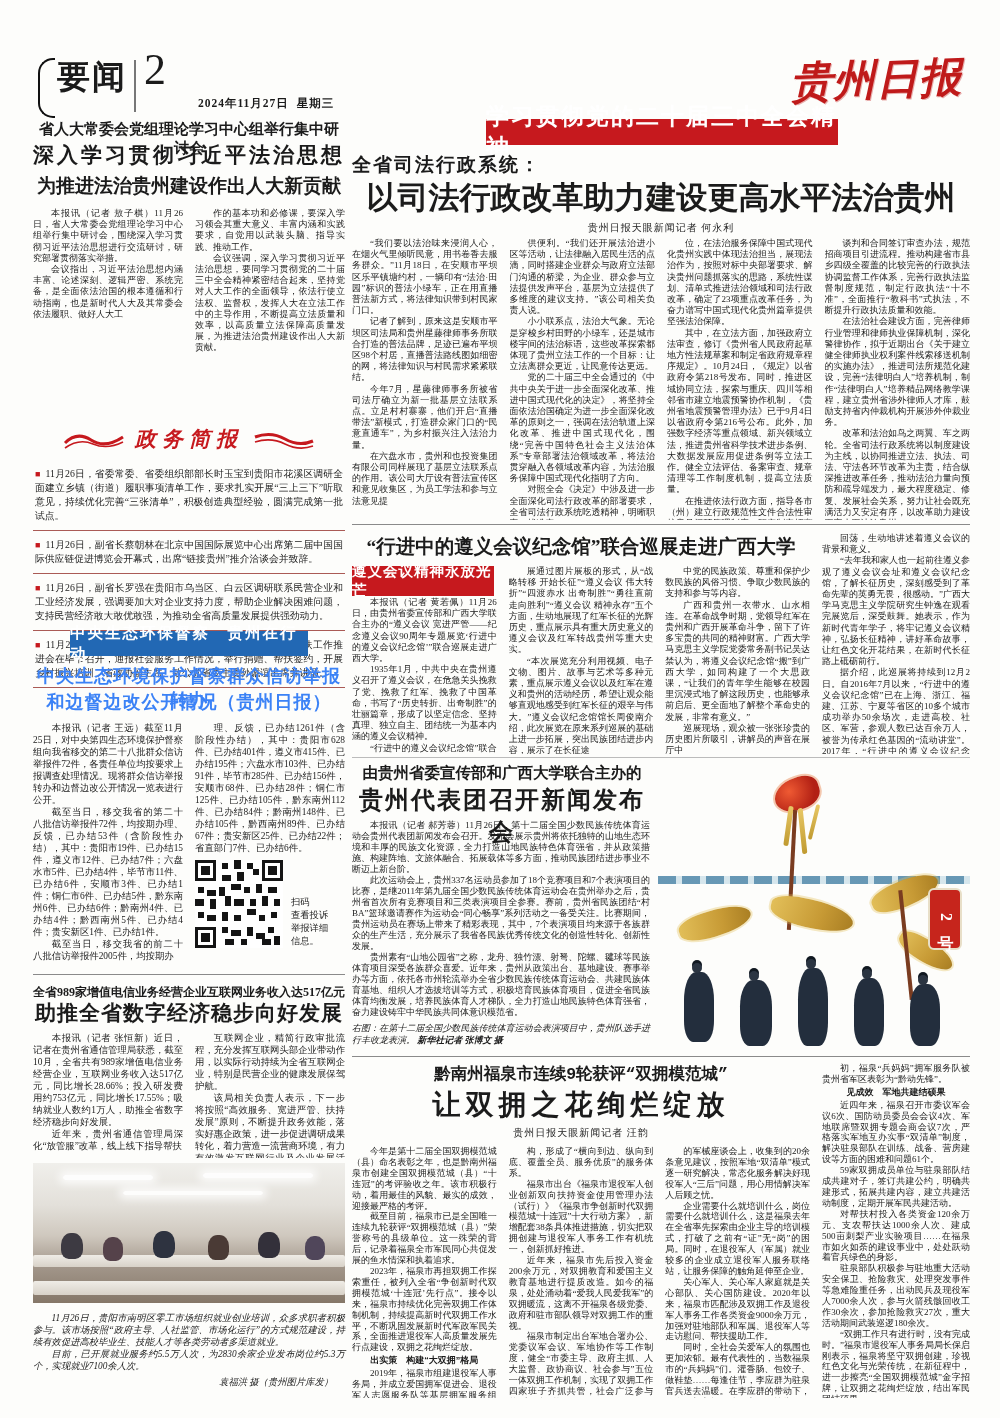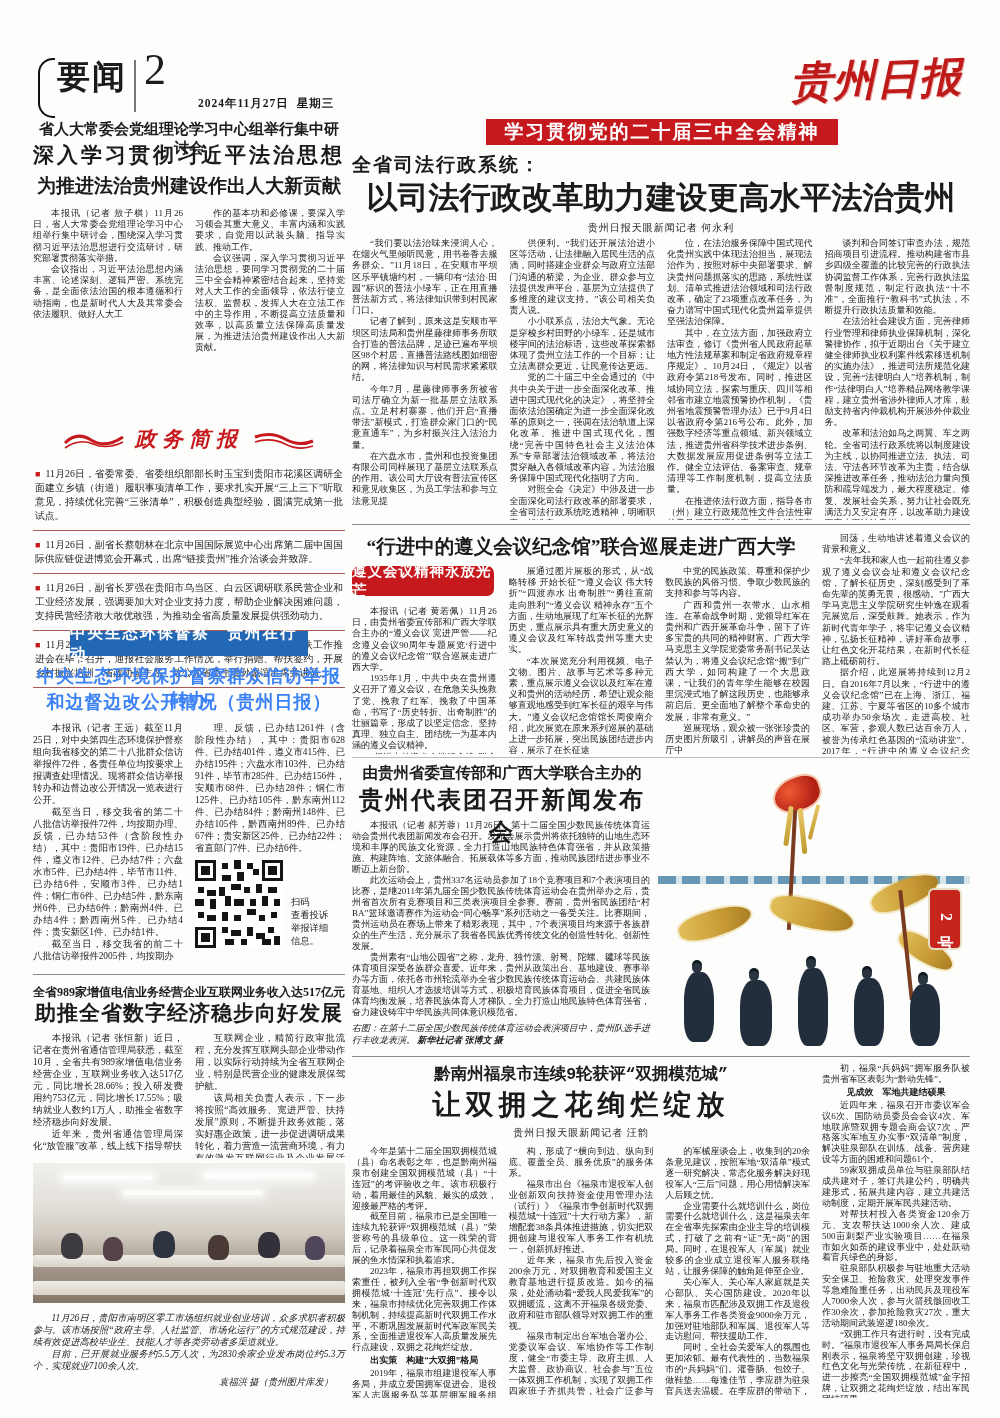--- a/index.html
+++ b/index.html
@@ -228,21 +228,21 @@
     <div class="person" style="left:175px;top:72px;width:21px;height:25px;background:#4a3a35;"></div>
     <div class="person" style="left:225px;top:69px;width:22px;height:26px;background:#33303a;"></div>
     <div class="person" style="left:272px;top:73px;width:20px;height:24px;background:#50465a;"></div>
   </div>
   <div class="abs caption" style="left:33px;top:1312px;width:312px;">
       <p>11月26日，贵阳市南明区零工市场组织就业创业培训，众多求职者积极参与。该市场按照“政府主导、人社监管、市场化运行”的方式规范建设，持续有效促进高校毕业生、技能人才等各类劳动者多渠道就业。</p>
       <p>目前，已开展就业服务约5.5万人次，为2830余家企业发布岗位约5.3万个，实现就业7100余人次。</p>
     </div>
   <div class="abs caption" style="left:33px;top:1376px;width:300px;text-align:right;">袁福洪 摄（贵州图片库发）</div>
 
-  <div class="abs red-banner" style="left:486px;top:119px;width:352px;height:26px;font-size:19px;letter-spacing:2px;">学习贯彻党的二十届三中全会精神</div>
+  <div class="abs red-banner" style="left:486px;top:119px;width:352px;height:26px;font-size:23px;letter-spacing:2px;">学习贯彻党的二十届三中全会精神</div>
 
   <div class="abs hl-serif" style="left:352px;top:152px;font-size:19px;letter-spacing:2px;">全省司法行政系统：</div>
   <div class="abs ctr hl-sans" style="left:352px;top:177px;width:618px;font-size:31px;">以司法行政改革助力建设更高水平法治贵州</div>
   <div class="abs ctr byline" style="left:352px;top:221px;width:618px;">贵州日报天眼新闻记者 何永利</div>
   <div class="abs colrow" style="left:352px;top:238px;width:618px;height:282px;">
     <div class="bodytext">
         <p>“我们要以法治味来浸润人心，在烟火气里倾听民意，用书卷香去服务群众。”11月18日，在安顺市平坝区乐平镇塘约村，一辆印有“法治·田园”标识的普法小绿车，正在用直播普法新方式，将法律知识带到村民家门口。</p>
         <p>记者了解到，原来这是安顺市平坝区司法局和贵州星藤律师事务所联合打造的普法品牌，足迹已遍布平坝区98个村居，直播普法路线图如细密的网，将法律知识与村民需求紧紧联结。</p>
         <p>今年7月，星藤律师事务所被省司法厅确立为新一批基层立法联系点。立足村村寨寨，他们开启“直播带法”新模式，打造群众家门口的“民意直通车”，为乡村振兴注入法治力量。</p>
         <p>在六盘水市，贵州和也投资集团有限公司同样展现了基层立法联系点的作用。该公司大厅设有普法宣传区和意见收集区，为员工学法和参与立法意见提</p>
@@ -263,21 +263,21 @@
         <p>在法治社会建设方面，完善律师行业管理和律师执业保障机制，深化警律协作，拟于近期出台《关于建立健全律师执业权利案件线索移送机制的实施办法》，推进司法所规范化建设，完善“法律明白人”培养机制，制作“法律明白人”培养精品网络教学课程，建立贵州省涉外律师人才库，鼓励支持省内仲裁机构开展涉外仲裁业务。</p>
         <p>改革和法治如鸟之两翼、车之两轮。全省司法行政系统将以制度建设为主线，以协同推进立法、执法、司法、守法各环节改革为主责，结合纵深推进改革任务，推动法治力量向预防和疏导端发力，最大程度稳定、修复、发展社会关系，努力让社会既充满活力又安定有序，以改革助力建设更高水平法治贵州。</p>
       </div>
   </div>
 
   <div class="abs hrule" style="left:352px;top:524px;width:618px;"></div>
 
   <div class="abs ctr hl-serif" style="left:352px;top:533px;width:458px;font-size:19.5px;">“行进中的遵义会议纪念馆”联合巡展走进广西大学</div>
   <div class="abs colrow" style="left:352px;top:566px;width:458px;height:188px;">
     <div style="overflow:hidden;">
-      <div id="zunyi-box" style="width:142px;height:30px;margin-bottom:10px;border-radius:7px;">遵义会议精神永放光芒</div>
+      <div id="zunyi-box" style="width:142px;height:30px;margin-bottom:1px;">遵义会议精神永放光芒</div>
       <div class="bodytext">
           <p>本报讯（记者 黄若佩）11月26日，由贵州省委宣传部和广西大学联合主办的“遵义会议 宽进严管——纪念遵义会议90周年专题展览‘行进中的遵义会议纪念馆’”联合巡展走进广西大学。</p>
           <p>1935年1月，中共中央在贵州遵义召开了遵义会议，在危急关头挽救了党、挽救了红军、挽救了中国革命，书写了“历史转折、出奇制胜”的壮丽篇章，形成了以坚定信念、坚持真理、独立自主、团结统一为基本内涵的遵义会议精神。</p>
           <p>“行进中的遵义会议纪念馆”联合巡</p>
         </div>
     </div>
     <div class="bodytext">
         <p>展通过图片展板的形式，从“战略转移 开始长征”“遵义会议 伟大转折”“四渡赤水 出奇制胜”“勇往直前 走向胜利”“遵义会议 精神永存”五个方面，生动地展现了红军长征的光辉历史，重点展示具有重大历史意义的遵义会议及红军转战贵州等重大史实。</p>
         <p>“本次展览充分利用视频、电子文物、图片、故事与艺术等多种元素，重点展示遵义会议以及红军在遵义和贵州的活动经历，希望让观众能够直观地感受到红军长征的艰辛与伟大。”遵义会议纪念馆馆长周俊南介绍，此次展览在原来系列巡展的基础上进一步拓展，突出民族团结进步内容，展示了在长征途</p>
       </div>

